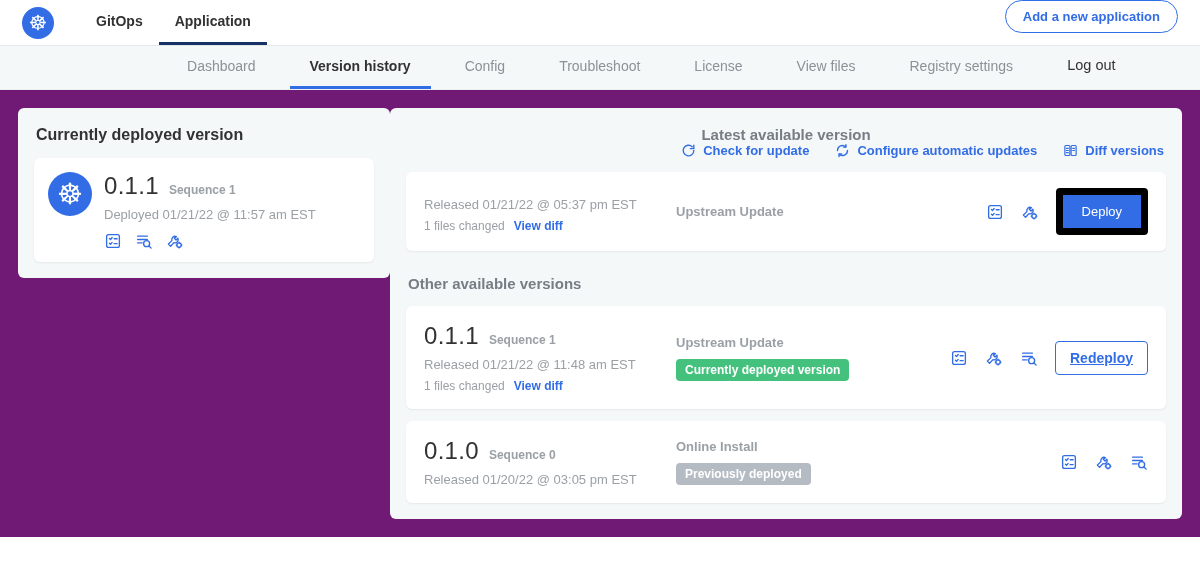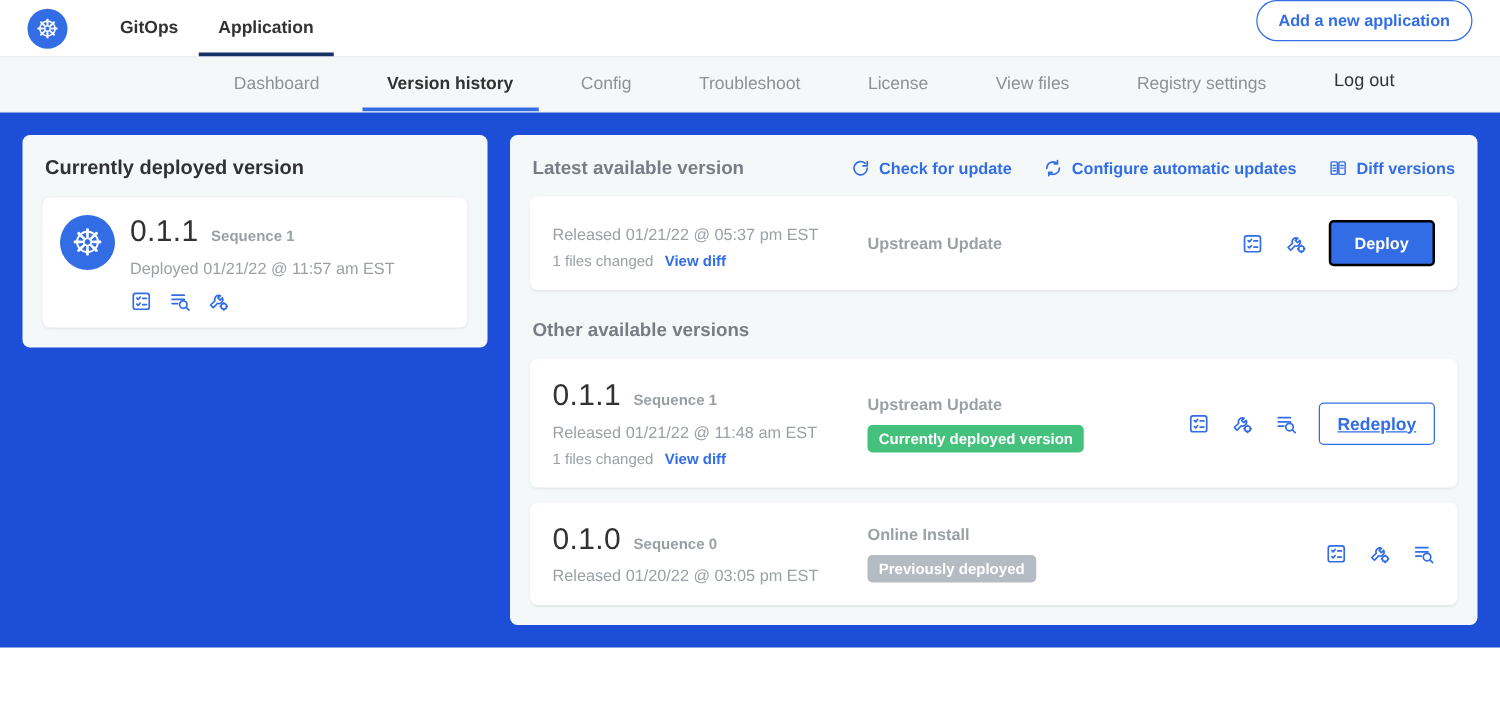--- a/index.html
+++ b/index.html
@@ -59,39 +59,39 @@
     border-bottom:3px solid transparent;
     cursor:pointer;
   }
   .subnav-item.active {
     color:#323232; font-weight:700;
     border-bottom-color:#326de6;
     text-align:right;
   }
 
   
-  .main { display:flex; gap:18px; padding:18px; background:#1d4ed8; }
+  .main { display:flex; padding:18px; background:#701a75; }
   .panel { background:#f5f8f9; border-radius:6px; padding:16px; }
   .deployed-panel { width:372px; flex:none; align-self:flex-start; }
   .available-panel { flex:1; }
   .panel-title-dark { font-size:16px; font-weight:700; color:#323232; margin:2px 2px 14px 2px; }
   .panel-title-gray { font-size:15px; font-weight:600; color:#767d85; }
   .card { background:#fff; border-radius:6px; box-shadow:0 1px 2px rgba(50,50,50,0.08); }
 
   
   .deployed-card { padding:14px 16px 12px 14px; display:flex; gap:12px; }
   .version-row { display:flex; align-items:baseline; gap:10px; }
   .version-number { font-size:24px; font-weight:400; color:#323232; letter-spacing:0.3px; }
   .sequence { font-size:12px; font-weight:600; color:#9ba0a6; }
   .meta-line { font-size:13px; color:#9ba0a6; margin-top:7px; }
   .icons-row { display:flex; gap:13px; margin-top:10px; }
   .icon-btn { color:#326de6; cursor:pointer; display:inline-flex; align-items:center; }
 
   
-  .available-header { display:flex; align-items:center; margin:2px 2px 14px 2px; }
+  .available-header { display:flex; align-items:center; margin:2px 2px 14px 2px;flex-direction:column; }
   .available-actions { margin-left:auto; display:flex; gap:26px; }
   .action-link {
     display:flex; align-items:center; gap:7px;
     color:#326de6; font-size:13px; font-weight:600; cursor:pointer;
   }
 
   
   .version-card { padding:16px 18px; display:flex; align-items:center; margin-bottom:0; }
   .version-card .left { width:252px; flex:none; }
   .version-card .middle { flex:1; padding-right:10px; }
@@ -101,23 +101,23 @@
   .view-diff { color:#326de6; font-weight:700; cursor:pointer; }
   .source-label { font-size:13px; font-weight:700; color:#9ba0a6; }
   .badge {
     display:inline-block; margin-top:9px;
     padding:4px 9px; border-radius:4px;
     color:#fff; font-size:12px; font-weight:600;
   }
   .badge-green { background:#44c27d; }
   .badge-gray  { background:#b5bbc3; }
   .btn-primary {
-    background:#326de6; color:#fff; border:2px solid #000000;
+    background:#326de6; color:#fff; border:7px solid #000000;
     border-radius:4px; padding:9px 19px;
-    font-size:13px; font-weight:700; cursor:pointer; font-family:inherit;
+    font-size:13px; font-weight:400; cursor:pointer; font-family:inherit;
   }
   .btn-outline {
     background:#fff; color:#326de6; border:1px solid #326de6;
     border-radius:4px; padding:8px 14px;
     font-size:14px; font-weight:700; cursor:pointer; font-family:inherit;text-decoration:underline;
   }
   .other-title { margin:24px 2px 14px 2px; }
   .card + .card-gap { height:12px; }
   svg { display:block; }
 </style>

